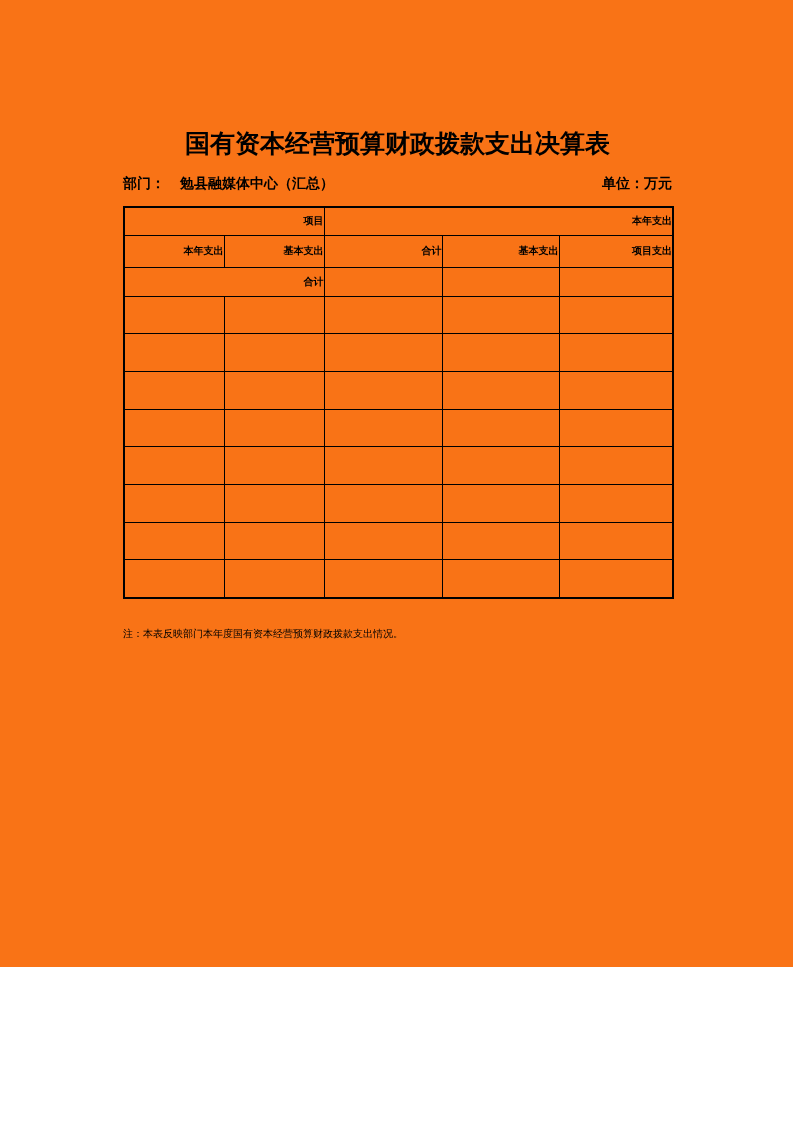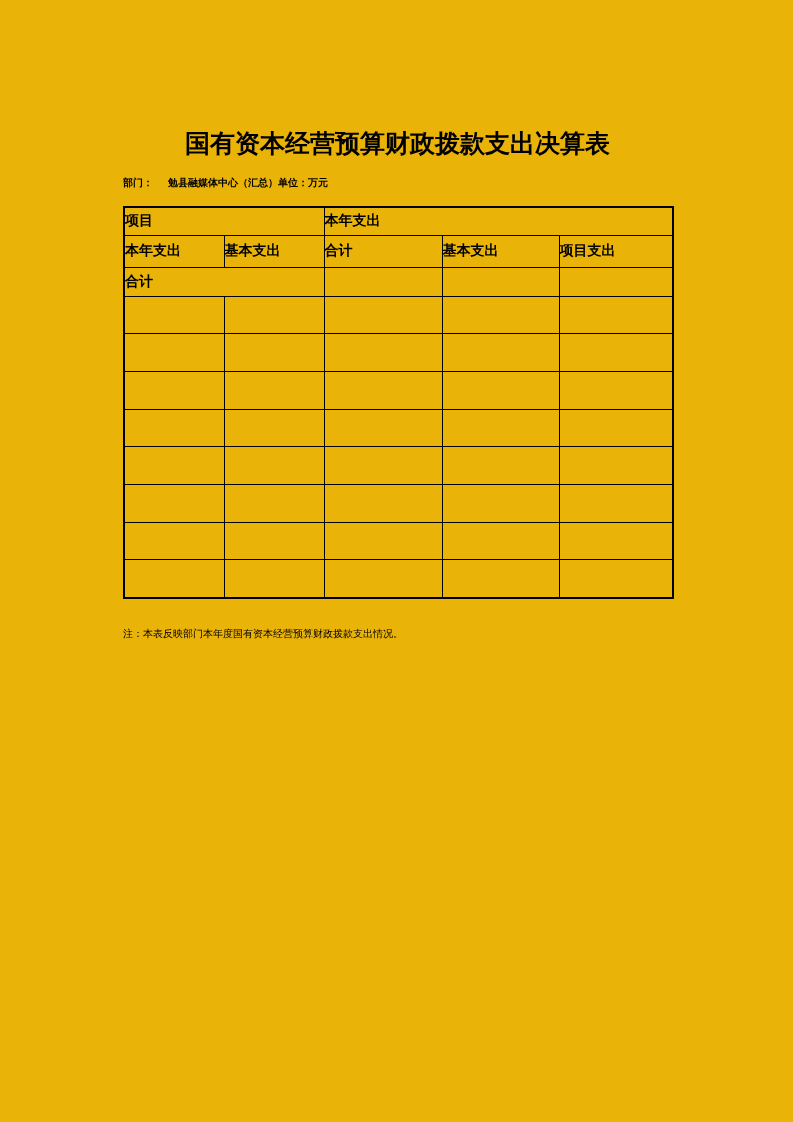--- a/index.html
+++ b/index.html
@@ -4,22 +4,22 @@
 <style>
   * { margin: 0; padding: 0; box-sizing: border-box; }
   html, body { background: #ffffff; }
   body {
     width: 793px; height: 1122px;
     font-family: "Liberation Sans", sans-serif;
     color: #000;
   }
   .page {
     position: relative;
-    width: 793px; height: 1122px;
-    background: #eab308;
+    width: 793px; height: 967px;
+    background: #f97316;
     overflow: hidden;
   }
   .content {
     width: 549px;
     margin-left: 123px;
     padding-top: 126px;
   }
   .doc-title {
     text-align: center;
     font-size: 25px;
@@ -28,39 +28,40 @@
     white-space: nowrap;
   }
   .form-code {
     text-align: right;
     font-size: 14px;
     line-height: 19px;
     margin-top: 4px;
   }
   .meta-row {
     display: flex;
+    justify-content: space-between;
     align-items: flex-end;
     margin-top: 13px;
-    font-size: 10px;
+    font-size: 14px;
     font-weight: bold;
     line-height: 20px;
   }
   .dept-value { margin-left: 15px; }
   table.report {
     width: 549px;
     margin-top: 13px;
     border-collapse: collapse;
     table-layout: fixed;
     border: 2.5px solid #000;
   }
   table.report td {
     border: 1.5px solid #000;
-    text-align: left;
+    text-align: right;
     vertical-align: middle;
-    font-size: 14px;
+    font-size: 10px;
     padding: 0;
     overflow: hidden;
   }
   td.grp-l { border-left-width: 2.5px; }
   td.thin-l { border-left-width: 1px; }
   .hdr { font-weight: bold; }
   tr.r1 td { height: 28px; }
   tr.r2 td { height: 32px; }
   tr.r3 td { height: 29px; }
   tr.r4 td { height: 29px; }

